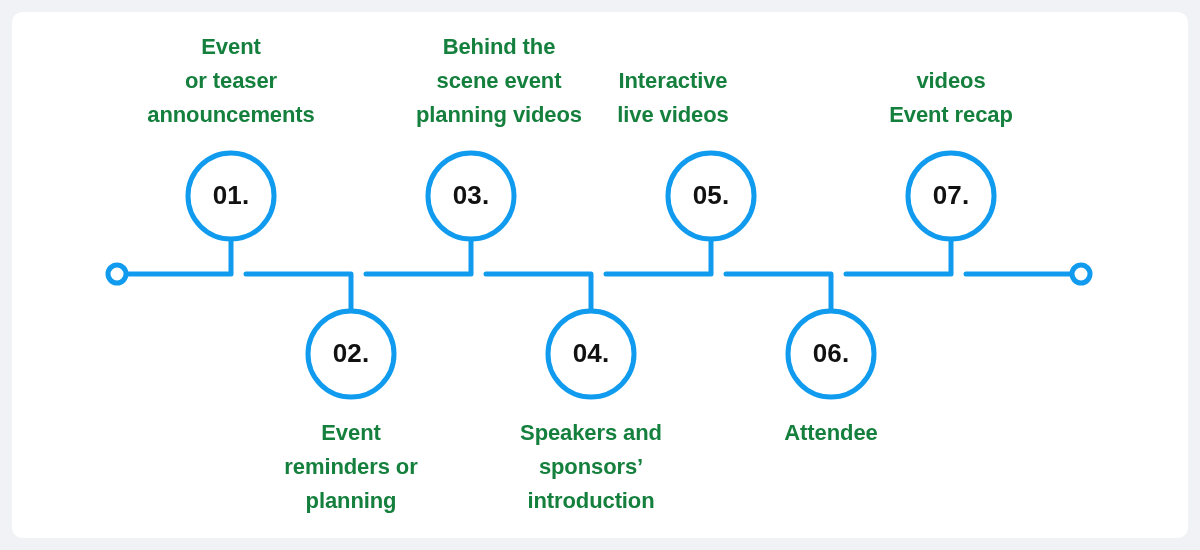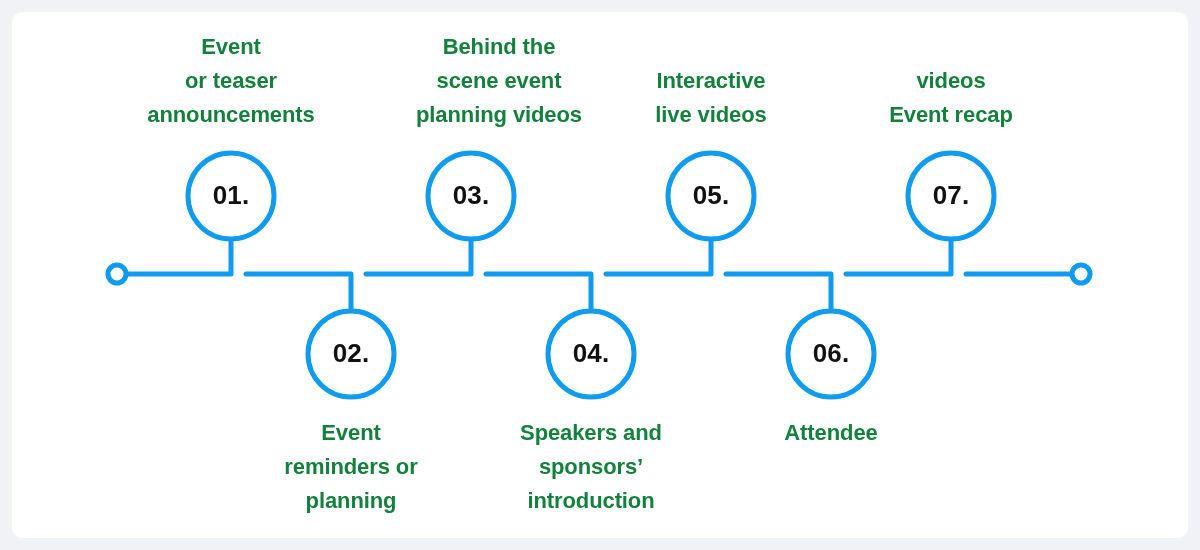--- a/index.html
+++ b/index.html
@@ -106,21 +106,21 @@
       <div class="label top" style="left: 471px; top: 132px; margin-left: 28px;">
         <div>Behind the</div>
         <div>scene event</div>
         <div>planning videos</div>
       </div>
       <div class="label bottom" style="left: 591px; top: 416px; text-align: center;">
         <div>Speakers and</div>
         <div>sponsors’</div>
         <div>introduction</div>
       </div>
-      <div class="label top" style="left: 711px; top: 132px;">
+      <div class="label top" style="left: 673px; top: 132px;">
         <div>Interactive</div>
         <div>live videos</div>
       </div>
       <div class="label bottom" style="left: 831px; top: 416px;">
         <div>Attendee</div>
       </div>
       <div class="label top" style="left: 951px; top: 132px;">
         <div>videos</div>
         <div>Event recap</div>
       </div>

